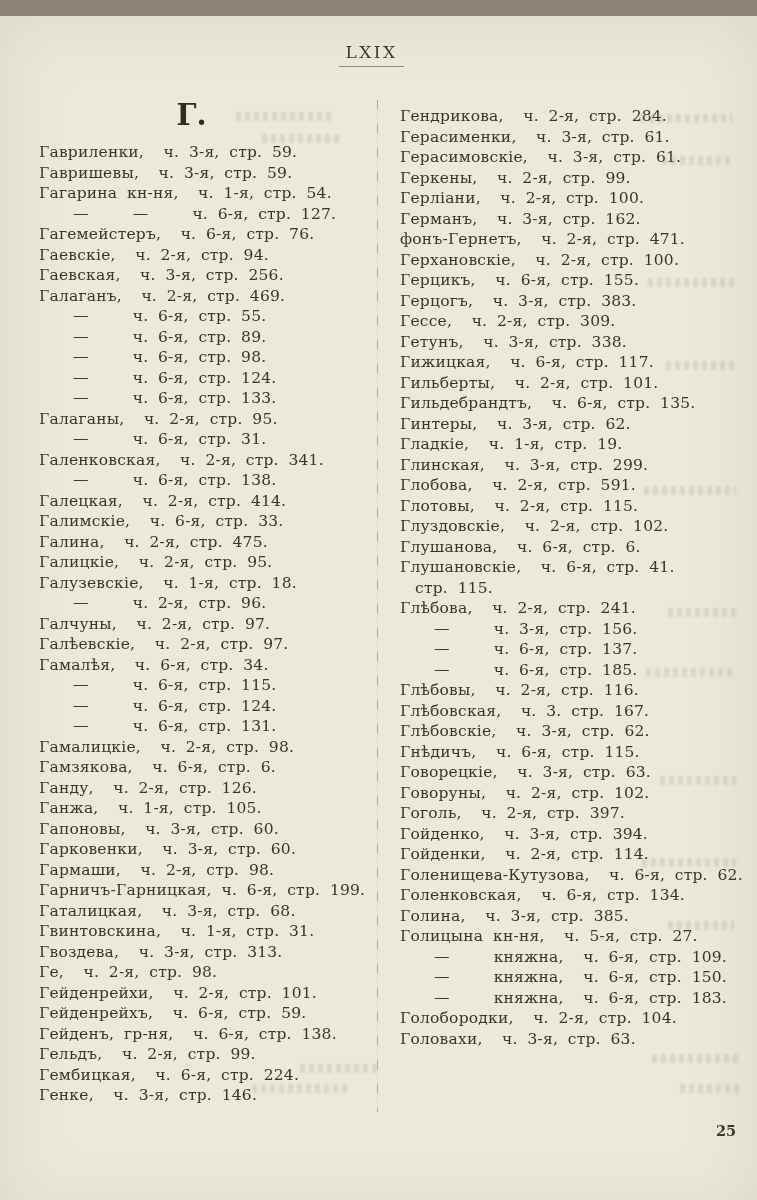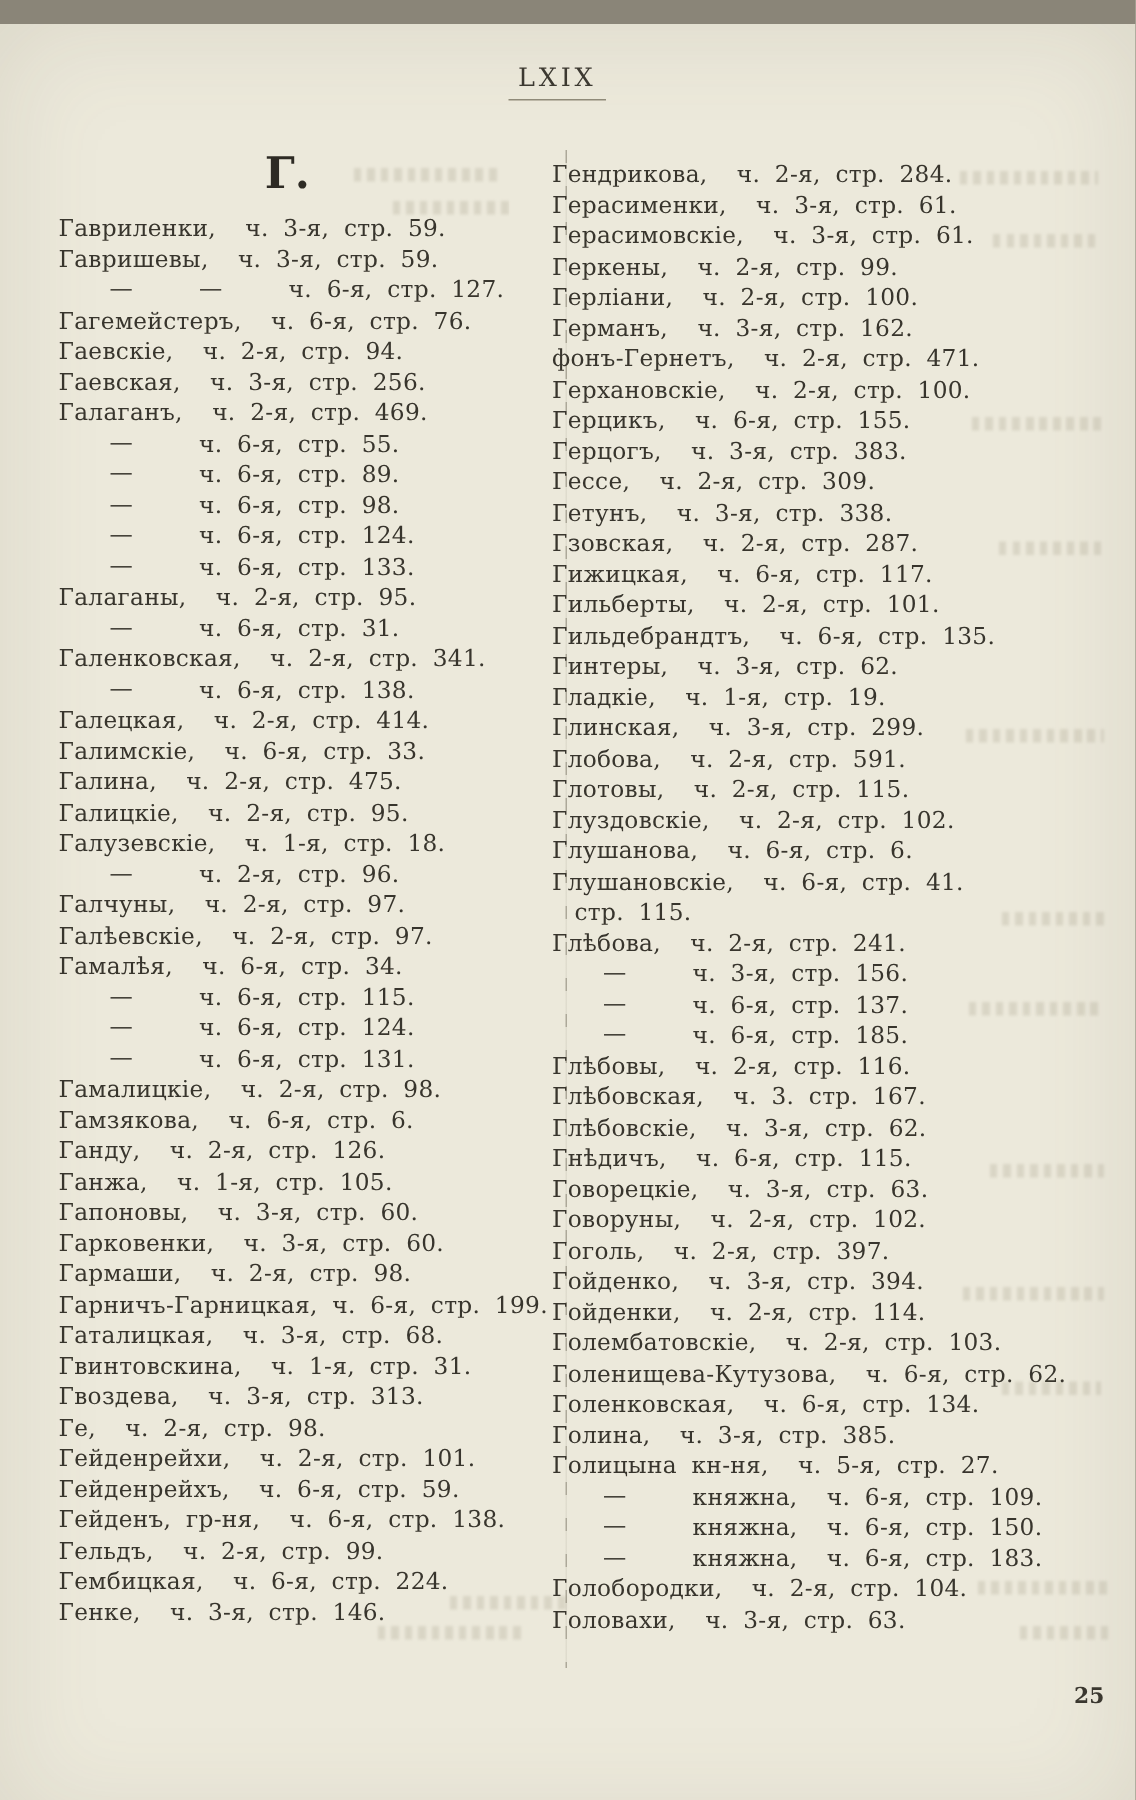--- a/index.html
+++ b/index.html
@@ -19,21 +19,21 @@
   }
   .running-head .roman{
     display:inline-block;
     font-size:17px;letter-spacing:2.5px;
     color:#3c3931;
     padding:0 6px 4px 6px;
     border-bottom:1px solid #8f8a79;
   }
   .col{position:absolute;}
   .col-left{left:39px;top:84px;width:345px;}
-  .col-right{left:368px;top:90px;width:358px;}
+  .col-right{left:400px;top:90px;width:358px;}
   .letter-heading{
     text-align:center;
     font-size:29px;font-weight:bold;
     line-height:30px;
     margin:0 40px 12px 0;
     color:#2e2b24;
   }
   .entries{font-size:15.5px;line-height:20.5px;}
   .line{
     white-space:pre;
@@ -73,20 +73,21 @@
 
   <div class="running-head">
     <span class="roman">LXIX</span>
   </div>
 
   <div class="col col-left">
     <div class="letter-heading">Г.</div>
     <div class="entries">
         <div class="line"><span>Гавриленки,  ч. 3-я, стр. 59.</span></div>
         <div class="line"><span>Гавришевы,  ч. 3-я, стр. 59.</span></div>
+        <div class="line"><span>Гагарина кн-ня,  ч. 1-я, стр. 54.</span></div>
         <div class="line"><span class="dash">—</span><span class="dash">—</span><span>ч. 6-я, стр. 127.</span></div>
         <div class="line"><span>Гагемейстеръ,  ч. 6-я, стр. 76.</span></div>
         <div class="line"><span>Гаевскіе,  ч. 2-я, стр. 94.</span></div>
         <div class="line"><span>Гаевская,  ч. 3-я, стр. 256.</span></div>
         <div class="line"><span>Галаганъ,  ч. 2-я, стр. 469.</span></div>
         <div class="line"><span class="dash">—</span><span>ч. 6-я, стр. 55.</span></div>
         <div class="line"><span class="dash">—</span><span>ч. 6-я, стр. 89.</span></div>
         <div class="line"><span class="dash">—</span><span>ч. 6-я, стр. 98.</span></div>
         <div class="line"><span class="dash">—</span><span>ч. 6-я, стр. 124.</span></div>
         <div class="line"><span class="dash">—</span><span>ч. 6-я, стр. 133.</span></div>
@@ -136,21 +137,20 @@
         <div class="line"><span>Герасимовскіе,  ч. 3-я, стр. 61.</span></div>
         <div class="line"><span>Геркены,  ч. 2-я, стр. 99.</span></div>
         <div class="line"><span>Герліани,  ч. 2-я, стр. 100.</span></div>
         <div class="line"><span>Германъ,  ч. 3-я, стр. 162.</span></div>
         <div class="line"><span>фонъ-Гернетъ,  ч. 2-я, стр. 471.</span></div>
         <div class="line"><span>Герхановскіе,  ч. 2-я, стр. 100.</span></div>
         <div class="line"><span>Герцикъ,  ч. 6-я, стр. 155.</span></div>
         <div class="line"><span>Герцогъ,  ч. 3-я, стр. 383.</span></div>
         <div class="line"><span>Гессе,  ч. 2-я, стр. 309.</span></div>
         <div class="line"><span>Гетунъ,  ч. 3-я, стр. 338.</span></div>
-        <div class="line"><span>Гзовская,  ч. 2-я, стр. 287.</span></div>
         <div class="line"><span>Гижицкая,  ч. 6-я, стр. 117.</span></div>
         <div class="line"><span>Гильберты,  ч. 2-я, стр. 101.</span></div>
         <div class="line"><span>Гильдебрандтъ,  ч. 6-я, стр. 135.</span></div>
         <div class="line"><span>Гинтеры,  ч. 3-я, стр. 62.</span></div>
         <div class="line"><span>Гладкіе,  ч. 1-я, стр. 19.</span></div>
         <div class="line"><span>Глинская,  ч. 3-я, стр. 299.</span></div>
         <div class="line"><span>Глобова,  ч. 2-я, стр. 591.</span></div>
         <div class="line"><span>Глотовы,  ч. 2-я, стр. 115.</span></div>
         <div class="line"><span>Глуздовскіе,  ч. 2-я, стр. 102.</span></div>
         <div class="line"><span>Глушанова,  ч. 6-я, стр. 6.</span></div>
@@ -162,21 +162,20 @@
         <div class="line"><span class="dash">—</span><span>ч. 6-я, стр. 185.</span></div>
         <div class="line"><span>Глѣбовы,  ч. 2-я, стр. 116.</span></div>
         <div class="line"><span>Глѣбовская,  ч. 3. стр. 167.</span></div>
         <div class="line"><span>Глѣбовскіе,  ч. 3-я, стр. 62.</span></div>
         <div class="line"><span>Гнѣдичъ,  ч. 6-я, стр. 115.</span></div>
         <div class="line"><span>Говорецкіе,  ч. 3-я, стр. 63.</span></div>
         <div class="line"><span>Говоруны,  ч. 2-я, стр. 102.</span></div>
         <div class="line"><span>Гоголь,  ч. 2-я, стр. 397.</span></div>
         <div class="line"><span>Гойденко,  ч. 3-я, стр. 394.</span></div>
         <div class="line"><span>Гойденки,  ч. 2-я, стр. 114.</span></div>
-        <div class="line"><span>Голембатовскіе,  ч. 2-я, стр. 103.</span></div>
         <div class="line"><span>Голенищева-Кутузова,  ч. 6-я, стр. 62.</span></div>
         <div class="line"><span>Голенковская,  ч. 6-я, стр. 134.</span></div>
         <div class="line"><span>Голина,  ч. 3-я, стр. 385.</span></div>
         <div class="line"><span>Голицына кн-ня,  ч. 5-я, стр. 27.</span></div>
         <div class="line"><span class="dash">—</span><span>княжна,  ч. 6-я, стр. 109.</span></div>
         <div class="line"><span class="dash">—</span><span>княжна,  ч. 6-я, стр. 150.</span></div>
         <div class="line"><span class="dash">—</span><span>княжна,  ч. 6-я, стр. 183.</span></div>
         <div class="line"><span>Голобородки,  ч. 2-я, стр. 104.</span></div>
         <div class="line"><span>Головахи,  ч. 3-я, стр. 63.</span></div>
       </div>

